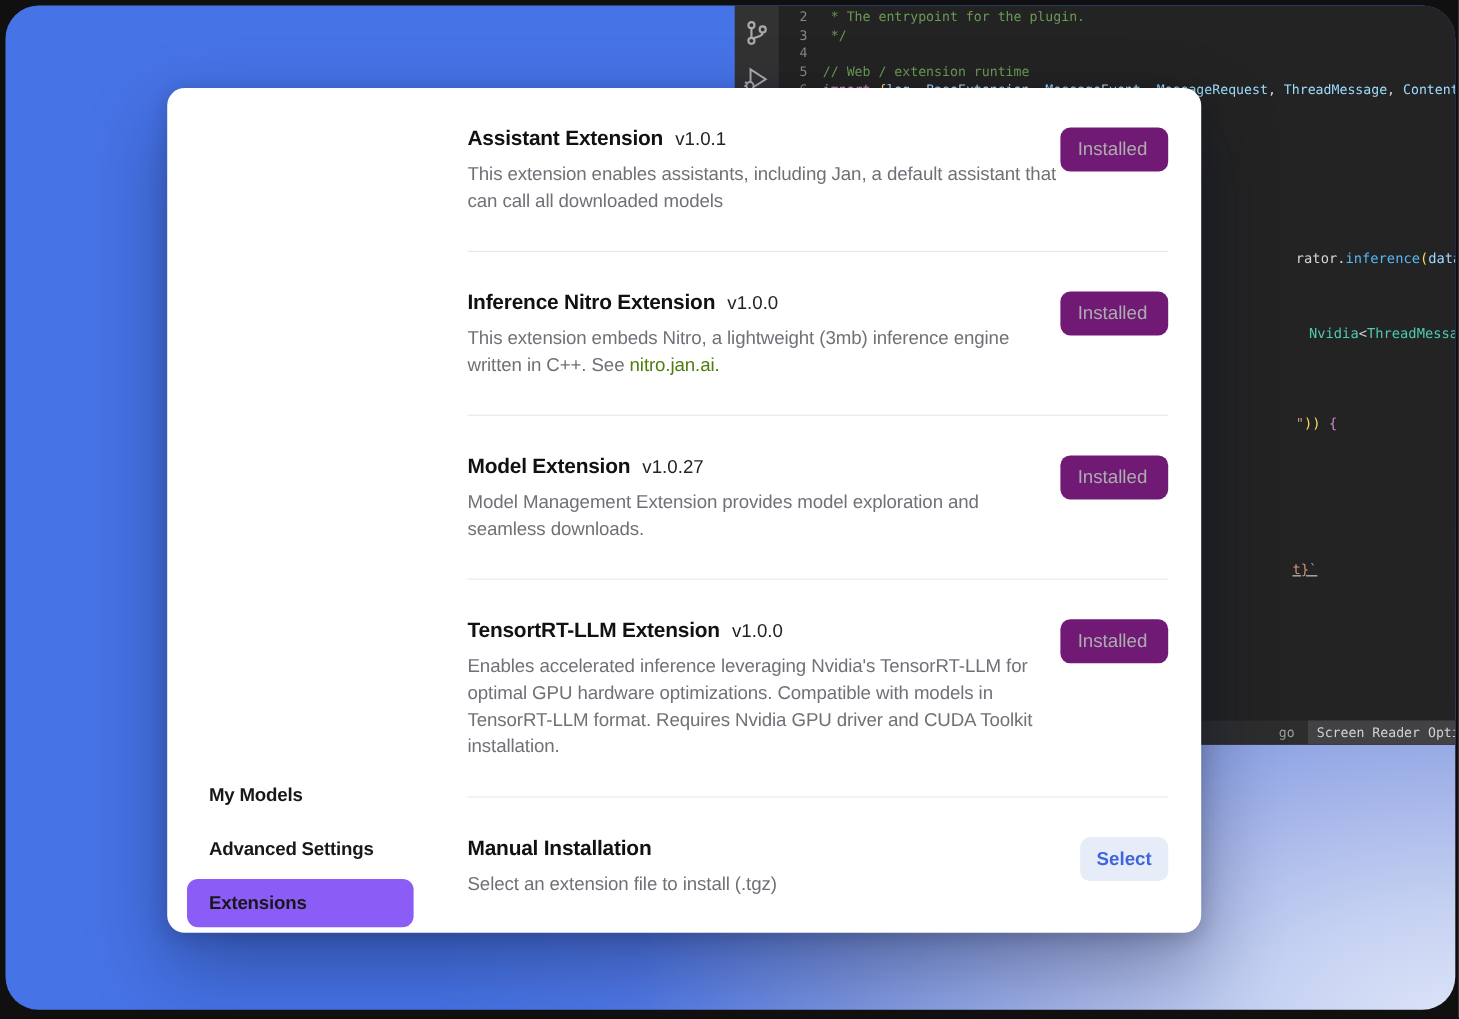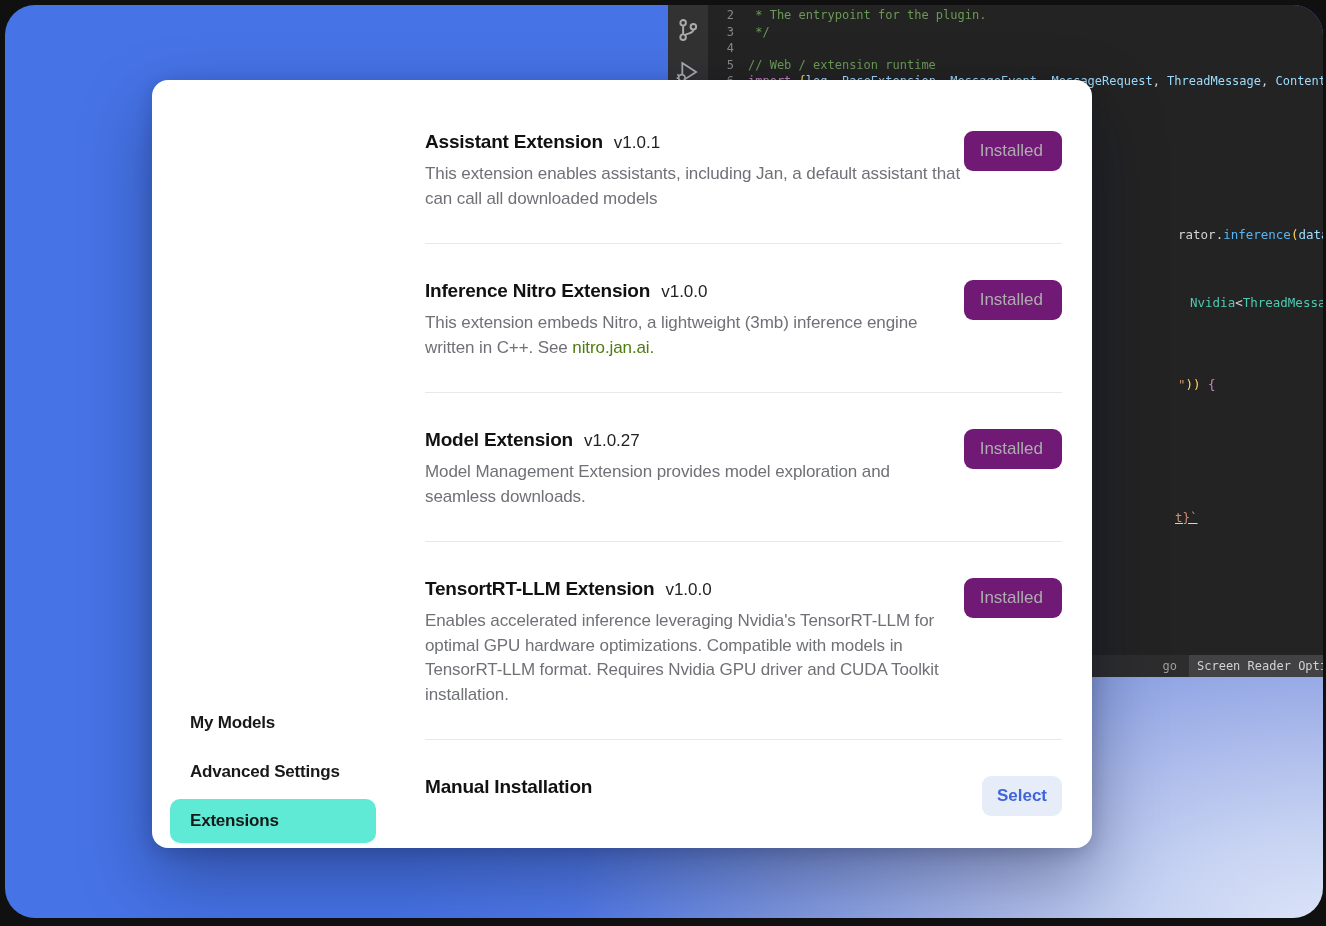--- a/index.html
+++ b/index.html
@@ -65,21 +65,21 @@
     color:#111113;
     align-items:flex-end;
   }
   .sidebar { width:238px; flex:none; padding:28px 14px 0 18px; }
   .side-item {
     height:44px; display:flex; align-items:center; padding:0 20px;
     border-radius:10px; margin-bottom:5px;
     font-size:17px; font-weight:600; color:#18181b; letter-spacing:-.2px;
     cursor:default;
   }
-  .side-item.active { background:#5eead4;padding-left:20px; }
+  .side-item.active { background:#8b5cf6;padding-left:20px; }
   .vdivider { width:1px; flex:none; background:#ececee; }
   .content { flex:1; padding:0 30px 0 34px; }
   .entry { display:flex; justify-content:space-between; align-items:flex-start;
            padding:36px 0 32px; }
   .entry.first { padding-top:32px; }
   .entry-main { max-width:585px; }
   .entry-head { display:flex; align-items:baseline; gap:11px; }
   .entry-title { font-size:19px; font-weight:700; letter-spacing:-.2px; color:#111113; }
   .entry-version { font-size:17px; color:#232326; }
   .entry-desc { margin-top:9px; font-size:17px; line-height:24.5px; color:#6f7177;
@@ -189,20 +189,21 @@
         </div>
         <button class="btn btn-installed">Installed</button>
       </div>
       <div class="sep"></div>
 
       <div class="entry">
         <div class="entry-main">
           <div class="entry-head">
             <span class="entry-title">Manual Installation</span>
           </div>
+          <p class="entry-desc">Select an extension file to install (.tgz)</p>
         </div>
         <button class="btn btn-select">Select</button>
       </div>
 
     </div>
   </div>
 
 </div>
 
 </body></html>

